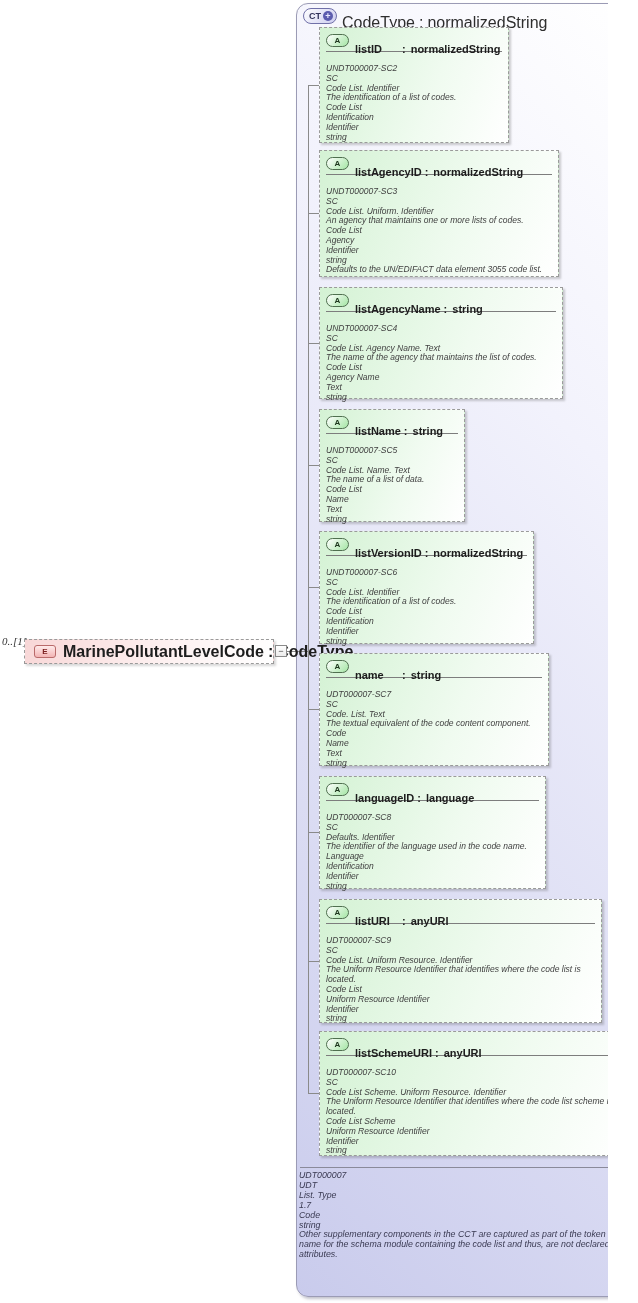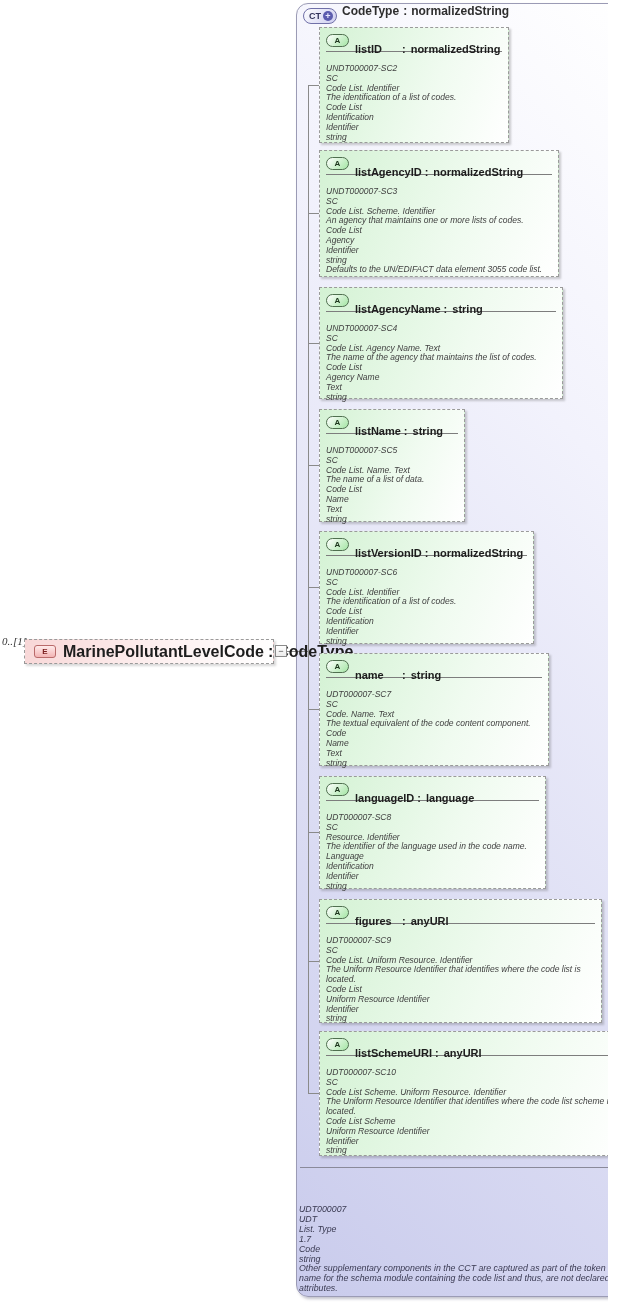--- a/index.html
+++ b/index.html
@@ -19,21 +19,21 @@
     position:absolute; left:303px; top:8px; height:16px; z-index:3;
     display:inline-flex; align-items:center; gap:2px; padding:0 3px 0 5px;
     border:1px solid #7070a8; border-radius:8px;
     background:linear-gradient(135deg, #ffffff 0%, #cdcdf0 100%);
     font-size:9px; font-weight:bold; color:#33335a;
   }
   .hdr-badge .plus {
     width:10px; height:10px; border-radius:50%; background:#5c5cae; color:#eaeaff;
     font-size:9px; line-height:10px; text-align:center; display:inline-block; font-weight:bold;
   }
-  .hdr-title { position:absolute; left:342px; top:4px; font-size:12px; font-weight:bold; color:#2e2e2e; z-index:3; white-space:nowrap; }
+  .hdr-title { position:absolute; left:342px; top:14px; font-size:16px; font-weight:normal; color:#2e2e2e; z-index:3; white-space:nowrap; }
   .hdr-title .colon { margin:0 4px; }
 
   
   .line { position:absolute; background:#8a8a8a; z-index:2; }
   .rail { left:308px; top:85px; width:1px; height:1009px; }
   .stub { left:308px; width:12px; height:1px; }
   .s0{top:85px}.s1{top:213px}.s2{top:343px}.s3{top:465px}.s4{top:587px}
   .s5{top:709px}.s6{top:832px}.s7{top:961px}.s8{top:1093px}
   .elem-line { left:287px; top:651px; width:21px; height:1px; }
 
@@ -86,21 +86,21 @@
   .elem-title .colon { margin:0 4px; }
   .minus-box {
     position:absolute; left:275px; top:645px; width:12px; height:12px; z-index:4;
     border:1px solid #8a8a8a; background:linear-gradient(180deg,#ffffff,#ececec);
     font-size:9px; line-height:10px; text-align:center; color:#444;
   }
 
   
   .footer-sep { position:absolute; left:300px; top:1167px; width:330px; height:1px; background:#8a8a9a; z-index:3; }
   .footer-text { position:absolute; left:299px; top:1171px; width:333px; z-index:3;
-    font-size:8.8px; font-style:italic; color:#3a3a52; line-height:9.9px;margin-top:34px; }
+    font-size:8.8px; font-style:italic; color:#3a3a52; line-height:9.9px; }
 </style>
 </head>
 <body>
 
 <div class="canvas">
 
   <div class="container"></div>
 
   <div class="hdr-badge">
     <span>CT</span>
@@ -151,21 +151,21 @@
 
   <div class="attr-box a1">
     <div class="attr-title">
       <span class="badge-a">A</span>
       <span class="attr-title-text"><span class="nm">listAgencyID</span><span class="colon">:</span><span>normalizedString</span></span>
     </div>
     <div class="attr-sep"></div>
     <div class="attr-details">
         <div class="dline">UNDT000007-SC3</div>
         <div class="dline">SC</div>
-        <div class="dline">Code List. Scheme. Identifier</div>
+        <div class="dline">Code List. Uniform. Identifier</div>
         <div class="dline">An agency that maintains one or more lists of codes.</div>
         <div class="dline">Code List</div>
         <div class="dline">Agency</div>
         <div class="dline">Identifier</div>
         <div class="dline">string</div>
         <div class="dline">Defaults to the UN/EDIFACT data element 3055 code list.</div>
       </div>
   </div>
 
   <div class="attr-box a2">
@@ -224,51 +224,51 @@
 
   <div class="attr-box a5">
     <div class="attr-title">
       <span class="badge-a">A</span>
       <span class="attr-title-text"><span class="nm">name</span><span class="colon">:</span><span>string</span></span>
     </div>
     <div class="attr-sep"></div>
     <div class="attr-details">
         <div class="dline">UDT000007-SC7</div>
         <div class="dline">SC</div>
-        <div class="dline">Code. Name. Text</div>
+        <div class="dline">Code. List. Text</div>
         <div class="dline">The textual equivalent of the code content component.</div>
         <div class="dline">Code</div>
         <div class="dline">Name</div>
         <div class="dline">Text</div>
         <div class="dline">string</div>
       </div>
   </div>
 
   <div class="attr-box a6">
     <div class="attr-title">
       <span class="badge-a">A</span>
       <span class="attr-title-text"><span class="nm">languageID</span><span class="colon">:</span><span>language</span></span>
     </div>
     <div class="attr-sep"></div>
     <div class="attr-details">
         <div class="dline">UDT000007-SC8</div>
         <div class="dline">SC</div>
-        <div class="dline">Resource. Identifier</div>
+        <div class="dline">Defaults. Identifier</div>
         <div class="dline">The identifier of the language used in the code name.</div>
         <div class="dline">Language</div>
         <div class="dline">Identification</div>
         <div class="dline">Identifier</div>
         <div class="dline">string</div>
       </div>
   </div>
 
   <div class="attr-box a7">
     <div class="attr-title">
       <span class="badge-a">A</span>
-      <span class="attr-title-text"><span class="nm">figures</span><span class="colon">:</span><span>anyURI</span></span>
+      <span class="attr-title-text"><span class="nm">listURI</span><span class="colon">:</span><span>anyURI</span></span>
     </div>
     <div class="attr-sep"></div>
     <div class="attr-details">
         <div class="dline">UDT000007-SC9</div>
         <div class="dline">SC</div>
         <div class="dline">Code List. Uniform Resource. Identifier</div>
         <div class="dline">The Uniform Resource Identifier that identifies where the code list is located.</div>
         <div class="dline">Code List</div>
         <div class="dline">Uniform Resource Identifier</div>
         <div class="dline">Identifier</div>

